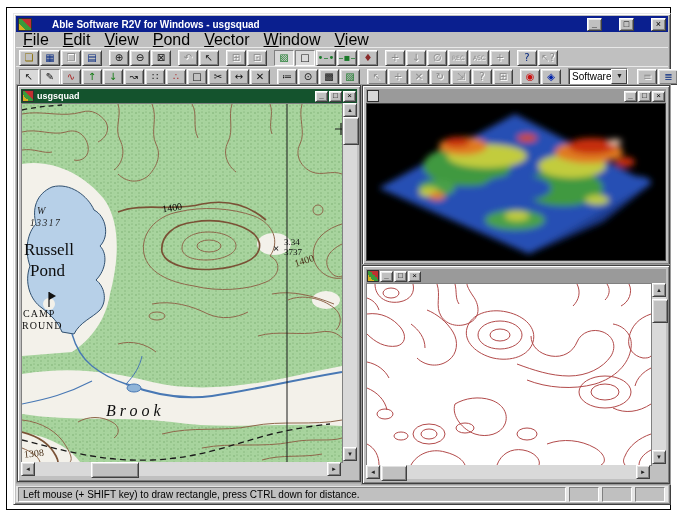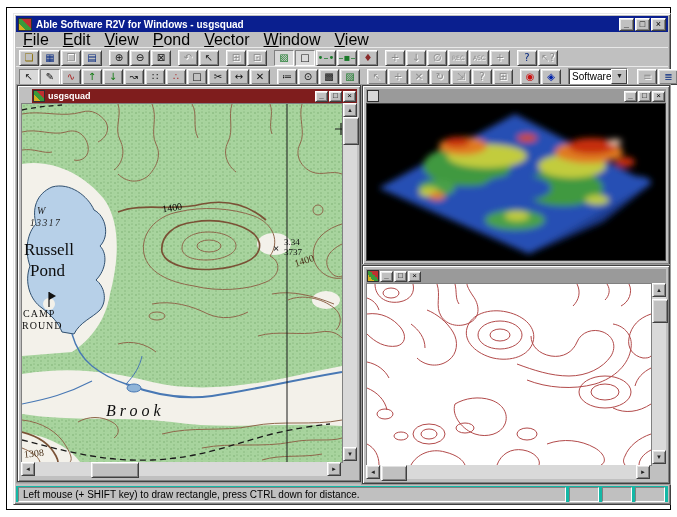--- a/index.html
+++ b/index.html
@@ -2,21 +2,21 @@
 <html><head>
 <meta charset="utf-8">
 <style>
   html,body{margin:0;padding:0;background:#fff;}
   #canvas{position:relative;width:677px;height:517px;background:#ffffff;font-family:"Liberation Sans",sans-serif;overflow:hidden;}
   #fig-frame{position:absolute;left:6px;top:7px;width:663px;height:501px;border:1px solid #000;}
 
   
   .win95{position:absolute;background:#c0c0c0;border:1px solid;border-color:#e8e8e8 #404040 #404040 #e8e8e8;box-shadow:inset 1px 1px 0 #fff,inset -1px -1px 0 #808080;}
   #app{left:13px;top:13px;width:656px;height:490px;z-index:2;}
-  .titlebar{position:absolute;left:2px;top:2px;right:2px;height:16px;background:#0a1f8f;color:#fff;display:flex;align-items:center;padding:0 2px;}
+  .titlebar{position:absolute;left:2px;top:2px;right:2px;height:16px;background:#0a1f8f;color:#fff;display:flex;align-items:center;padding:0 2px;gap:16px;}
   .titlebar .tb-text{font-size:10px;font-weight:bold;margin-left:4px;white-space:nowrap;overflow:hidden;flex:1;}
   .appicon{width:12px;height:11px;border:1px solid #303030;background:linear-gradient(45deg,#d8b020 30%,#3a9a3a 30% 60%,#c03030 60%);flex:none;}
   .capbtn{width:15px;height:13px;margin-left:1px;background:#c0c0c0;border:1px solid;border-color:#fff #404040 #404040 #fff;box-shadow:inset 1px 1px 0 #e8e8e8,inset -1px -1px 0 #808080;font-size:9px;line-height:10px;text-align:center;color:#000;flex:none;font-family:"Liberation Sans",sans-serif;padding:0;}
   .capbtn.mini{font-weight:bold;}
 
   .menubar{position:absolute;left:2px;top:18px;right:2px;height:15px;display:flex;align-items:center;background:#c0c0c0;font-size:16px;}
   .menu-item{padding:0 7px;color:#000;}
   .menu-item::first-letter{text-decoration:underline;}
 
   .toolbar{position:absolute;left:2px;right:2px;height:19px;display:flex;align-items:center;background:#c0c0c0;border-top:1px solid #e8e8e8;border-bottom:1px solid #8a8a8a;padding-left:3px;}
@@ -29,35 +29,35 @@
   .glyph{pointer-events:none;}
 
   .combo{width:88px;height:15px;background:#fff;border:1px solid;border-color:#808080 #fff #fff #808080;box-shadow:inset 1px 1px 0 #404040;display:flex;align-items:center;margin-left:6px;}
   .combo .combo-text{flex:1;font-size:10px;padding-left:3px;color:#000;}
   .combo .combo-arrow{width:14px;height:13px;background:#c0c0c0;border:1px solid;border-color:#fff #404040 #404040 #fff;font-size:7px;text-align:center;line-height:12px;color:#202020;}
 
   
   #mdi{position:absolute;left:2px;top:71px;right:2px;bottom:20px;background:#b0b0b0;z-index:2;}
   .childwin{position:absolute;background:#c0c0c0;border:1px solid #404040;box-shadow:inset 1px 1px 0 #fff,inset -1px -1px 0 #808080,0 0 0 1px #9a9a9a;}
   .ctitle{position:absolute;left:3px;top:3px;right:3px;height:14px;display:flex;align-items:center;padding:0 1px;}
-  .ctitle.active{background:#7f1d1d;color:#fff;margin-left:11px;}
+  .ctitle.active{background:#14532d;color:#fff;}
   .ctitle.inactive{background:#9a9a9a;color:#e6e6e6;}
   .ctitle .tb-text{font-size:9px;font-weight:bold;margin-left:3px;flex:1;white-space:nowrap;overflow:hidden;}
   .ctitle .capbtn{width:13px;height:11px;font-size:8px;line-height:8px;}
   .cicon{width:10px;height:10px;border:1px solid #303030;background:linear-gradient(45deg,#d8b020 30%,#3a9a3a 30% 60%,#c03030 60%);flex:none;}
   .cicon.plain{background:#d8d8d8;}
   .ccontent{position:absolute;left:3px;top:17px;background:#fff;border:1px solid #808080;}
 
   
   .sbar{position:absolute;background:#d9d9d9;}
   .sbtn{position:absolute;width:14px;height:14px;background:#c0c0c0;border:1px solid;border-color:#fff #404040 #404040 #fff;box-shadow:inset 1px 1px 0 #e0e0e0,inset -1px -1px 0 #808080;font-size:6px;text-align:center;line-height:12px;color:#202020;padding:0;}
   .sthumb{position:absolute;background:#c0c0c0;border:1px solid;border-color:#fff #404040 #404040 #fff;box-shadow:inset 1px 1px 0 #e0e0e0,inset -1px -1px 0 #808080;}
 
   
-  #statusbar{position:absolute;left:2px;right:2px;bottom:2px;height:16px;background:#14b8a6;display:flex;align-items:center;z-index:1;}
+  #statusbar{position:absolute;left:2px;right:2px;bottom:2px;height:16px;background:#e5e5e5;display:flex;align-items:center;z-index:1;}
   .spanel{height:13px;border:1px solid;border-color:#808080 #fff #fff #808080;font-size:10px;display:flex;align-items:center;padding:0 4px;color:#000;margin-right:3px;background:#c0c0c0;white-space:nowrap;overflow:hidden;}
   .spanel.msg{flex:1;margin-left:2px;}
   .spanel.coord{width:86px;}
   .spanel.tiny{width:20px;}
 
   svg text{font-family:"Liberation Serif",serif;}
 </style>
 </head>
 <body>
 

